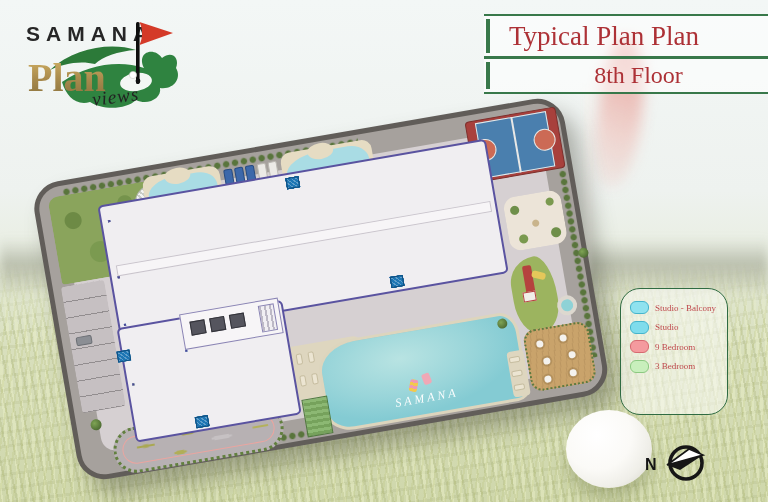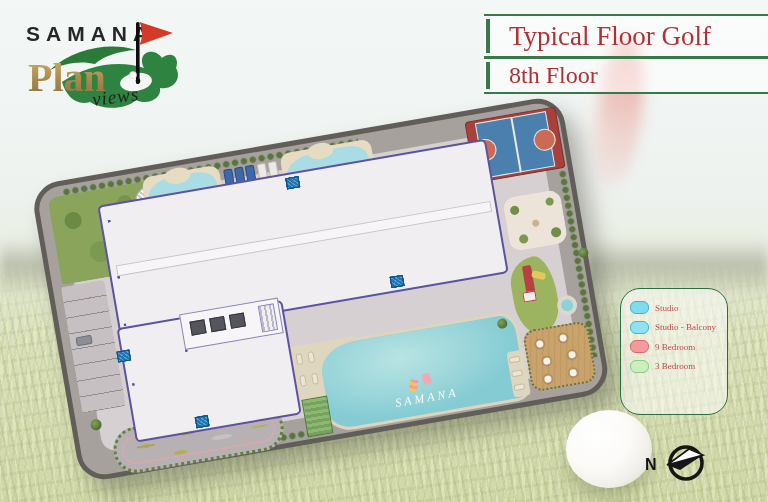--- a/index.html
+++ b/index.html
@@ -36,21 +36,21 @@
     -webkit-background-clip:text;background-clip:text;color:transparent;}
   .logo-views{position:absolute;left:78px;top:78px;font-style:italic;font-size:19px;color:#222;
     transform:rotate(-7deg);letter-spacing:1px;}
   
   .tbox{position:absolute;left:484px;width:284px;background:rgba(255,255,255,.55);
     border-top:2px solid var(--green);border-bottom:2px solid var(--green);}
   .tbox .bar{position:absolute;left:2px;top:3px;bottom:3px;width:4px;background:var(--green);}
   .tbox .txt{margin-left:25px;color:var(--red);white-space:nowrap;}
   .tbox1{top:14px;height:40px;}
   .tbox1 .txt{font-size:27px;line-height:40px;}
-  .tbox2{top:57px;height:33px;}
+  .tbox2{top:57px;height:33px;text-align:center;}
   .tbox2 .txt{font-size:24px;line-height:33px;}
   
   .legend{position:absolute;left:620px;top:288px;width:108px;height:127px;
     background:rgba(255,255,255,.5);border:1.5px solid #2f6b42;border-radius:20px;
     padding:9px 0 0 9px;box-sizing:border-box;}
   .leg-item{display:flex;align-items:center;height:19.5px;}
   .leg-sw{width:17px;height:11px;border-radius:6px;margin-right:6px;flex:none;}
   .leg-lb{font-size:9px;color:#c04a4e;white-space:nowrap;}
   
   .compass{position:absolute;left:645px;top:440px;width:70px;height:46px;}
@@ -356,36 +356,36 @@
       <circle cx="101" cy="57" r="3.6" fill="#ffffff" stroke="#c9c9c4" stroke-width=".6"></circle>
       <circle cx="106" cy="63" r="2.4" fill="#101010"></circle>
       <path d="M107.5,4 L141,15 L107.5,27 C111,19 111,12 107.5,4 Z" fill="#d43a28"></path>
     </svg>
     <div class="logo-golf">Plan</div>
     <div class="logo-views">views</div>
   </div>
 
   <div class="tbox tbox1">
     <div class="bar"></div>
-    <div class="txt">Typical Floor Golf</div>
+    <div class="txt">Typical Plan Plan</div>
   </div>
   <div class="tbox tbox2">
     <div class="bar"></div>
     <div class="txt">8th Floor</div>
   </div>
 
   <div class="legend">
     <div id="legend-items">
         <div class="leg-item">
+          <span class="leg-sw" style="background: rgb(143, 226, 239); border: 1.5px solid rgb(69, 181, 204);"></span>
+          <span class="leg-lb">Studio - Balcony</span>
+        </div>
+        <div class="leg-item">
           <span class="leg-sw" style="background: rgb(127, 220, 236); border: 1.5px solid rgb(69, 181, 204);"></span>
           <span class="leg-lb">Studio</span>
-        </div>
-        <div class="leg-item">
-          <span class="leg-sw" style="background: rgb(143, 226, 239); border: 1.5px solid rgb(69, 181, 204);"></span>
-          <span class="leg-lb">Studio - Balcony</span>
         </div>
         <div class="leg-item">
           <span class="leg-sw" style="background: rgb(244, 154, 158); border: 1.5px solid rgb(214, 106, 112);"></span>
           <span class="leg-lb">9 Bedroom</span>
         </div>
         <div class="leg-item">
           <span class="leg-sw" style="background: rgb(200, 239, 188); border: 1.5px solid rgb(140, 201, 129);"></span>
           <span class="leg-lb">3 Bedroom</span>
         </div>
       </div>

